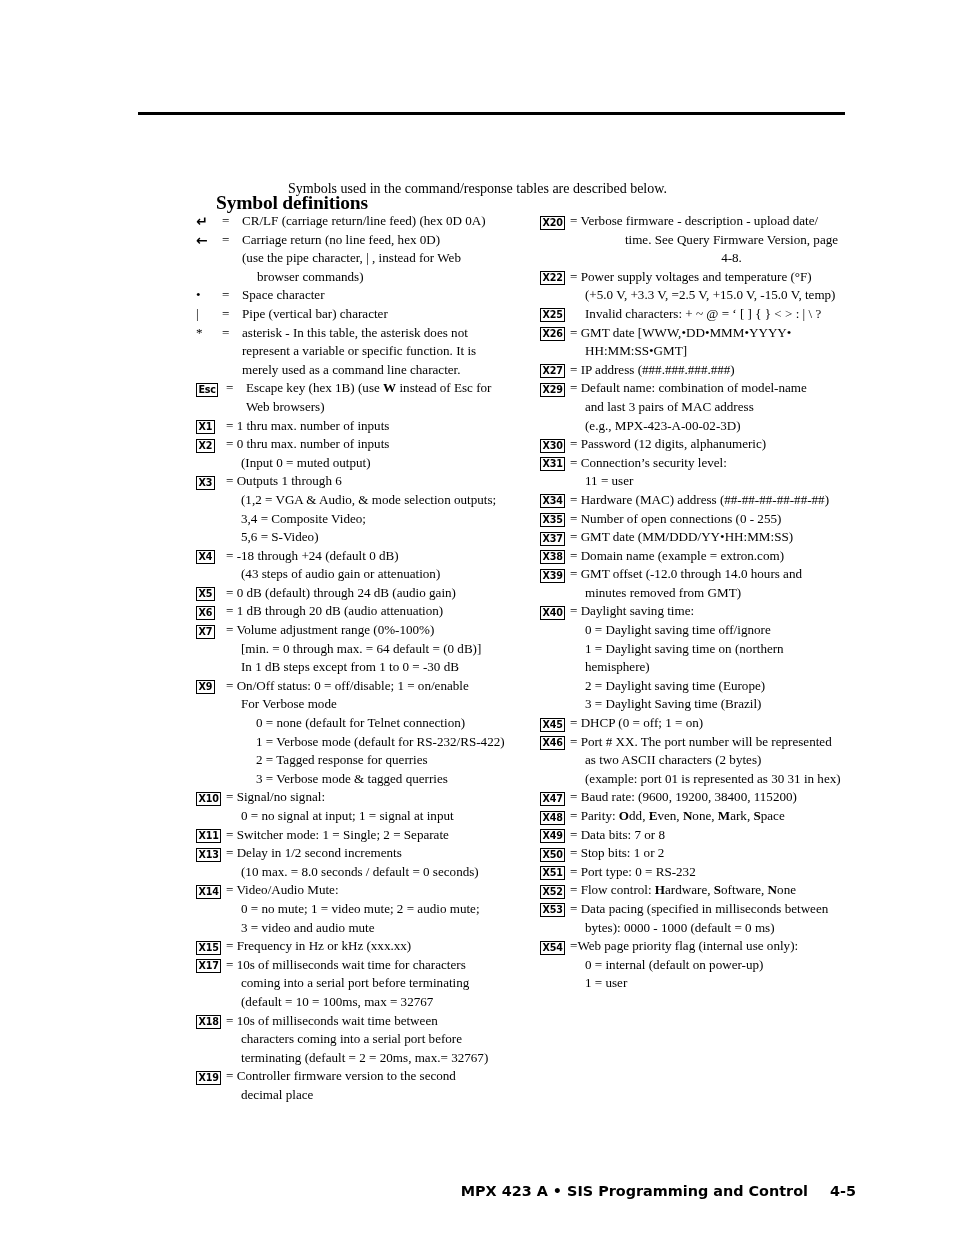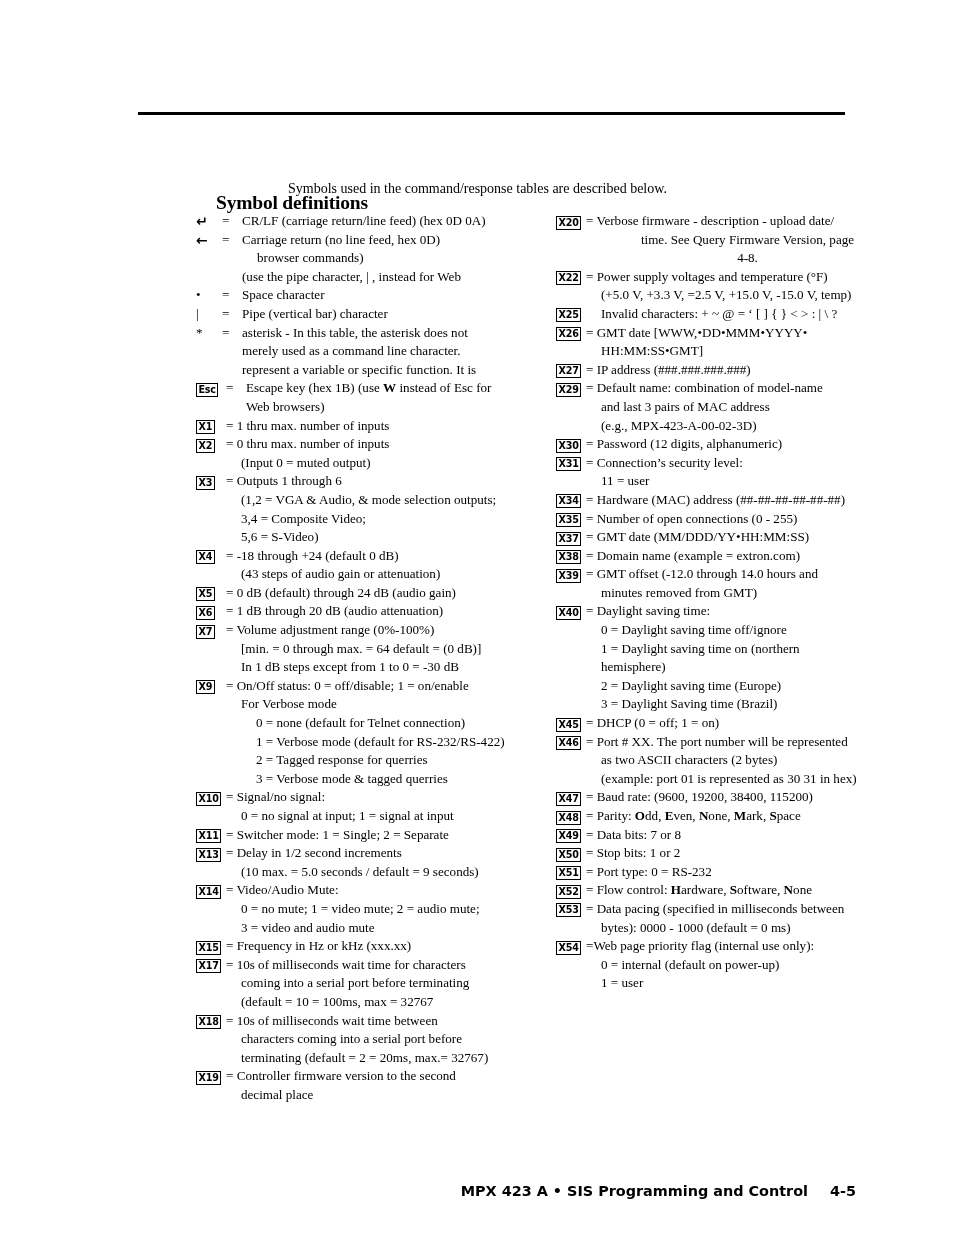--- a/index.html
+++ b/index.html
@@ -39,21 +39,21 @@
 
   
   .col{
     position:absolute;
     font-family:"Liberation Serif", serif;
     font-size:13.1px;
     line-height:18.6px;
     color:#000;
   }
   .col-left{left:196px;top:212px;width:345px;}
-  .col-right{left:556px;top:212px;width:305px;}
+  .col-right{left:540px;top:212px;width:305px;}
 
   
   .row{
     display:flex;
     align-items:flex-start;
     margin:0;
   }
   .row + .row{margin-top:0;}
 
   .marker{
@@ -153,22 +153,22 @@
           <div class="line">CR/LF (carriage return/line feed) (hex 0D 0A)</div>
         </div>
       </div>
       <div class="row">
         <div class="marker narrow">
           <span class="glyph">←</span>
         </div>
         <div class="eqcol">=</div>
         <div class="body">
           <div class="line">Carriage return (no line feed, hex 0D)</div>
+          <div class="line">(use the pipe character,  |  , instead for Web</div>
           <div class="line i1">browser commands)</div>
-          <div class="line">(use the pipe character,  |  , instead for Web</div>
         </div>
       </div>
       <div class="row">
         <div class="marker narrow">
           <span class="glyph serifglyph">•</span>
         </div>
         <div class="eqcol">=</div>
         <div class="body">
           <div class="line">Space character</div>
         </div>
@@ -182,22 +182,22 @@
           <div class="line">Pipe (vertical bar) character</div>
         </div>
       </div>
       <div class="row">
         <div class="marker narrow">
           <span class="glyph serifglyph">*</span>
         </div>
         <div class="eqcol">=</div>
         <div class="body">
           <div class="line">asterisk - In this table, the asterisk does not</div>
+          <div class="line">represent a variable or specific function.  It is</div>
           <div class="line">merely used as a command line character.</div>
-          <div class="line">represent a variable or specific function.  It is</div>
         </div>
       </div>
       <div class="row">
         <div class="marker">
           <span class="keybox">Esc</span>
         </div>
         <div class="eqcol">=</div>
         <div class="body">
           <div class="line">Escape key (hex 1B) (use <b class="bd">W</b> instead of Esc for</div>
           <div class="line">Web browsers)</div>
@@ -295,21 +295,21 @@
         <div class="body">
           <div class="line">= Switcher mode: 1 = Single;  2 = Separate</div>
         </div>
       </div>
       <div class="row">
         <div class="marker">
           <span class="keybox">X13</span>
         </div>
         <div class="body">
           <div class="line">= Delay in 1/2 second increments</div>
-          <div class="line i1">(10 max. = 5.0 seconds / default = 9 seconds)</div>
+          <div class="line i1">(10 max. = 8.0 seconds / default = 0 seconds)</div>
         </div>
       </div>
       <div class="row">
         <div class="marker">
           <span class="keybox">X14</span>
         </div>
         <div class="body">
           <div class="line">= Video/Audio Mute:</div>
           <div class="line i1">0 = no mute;  1 = video mute;  2 = audio mute;</div>
           <div class="line i1">3 = video and audio mute</div>

